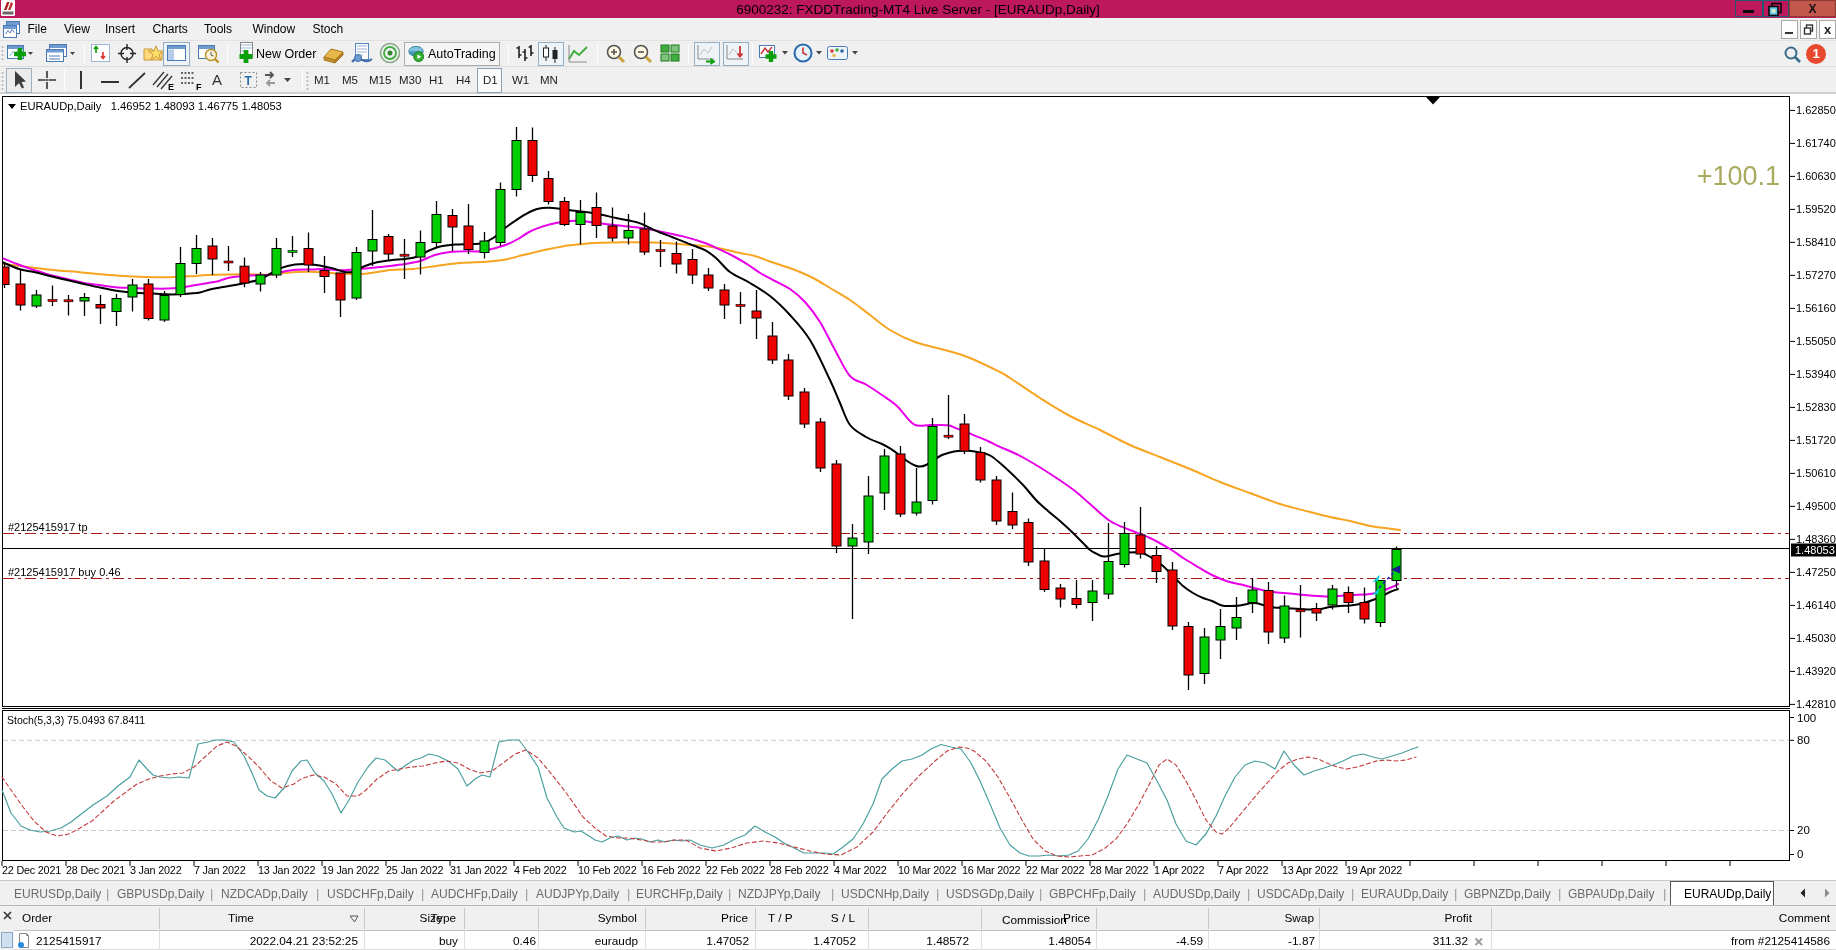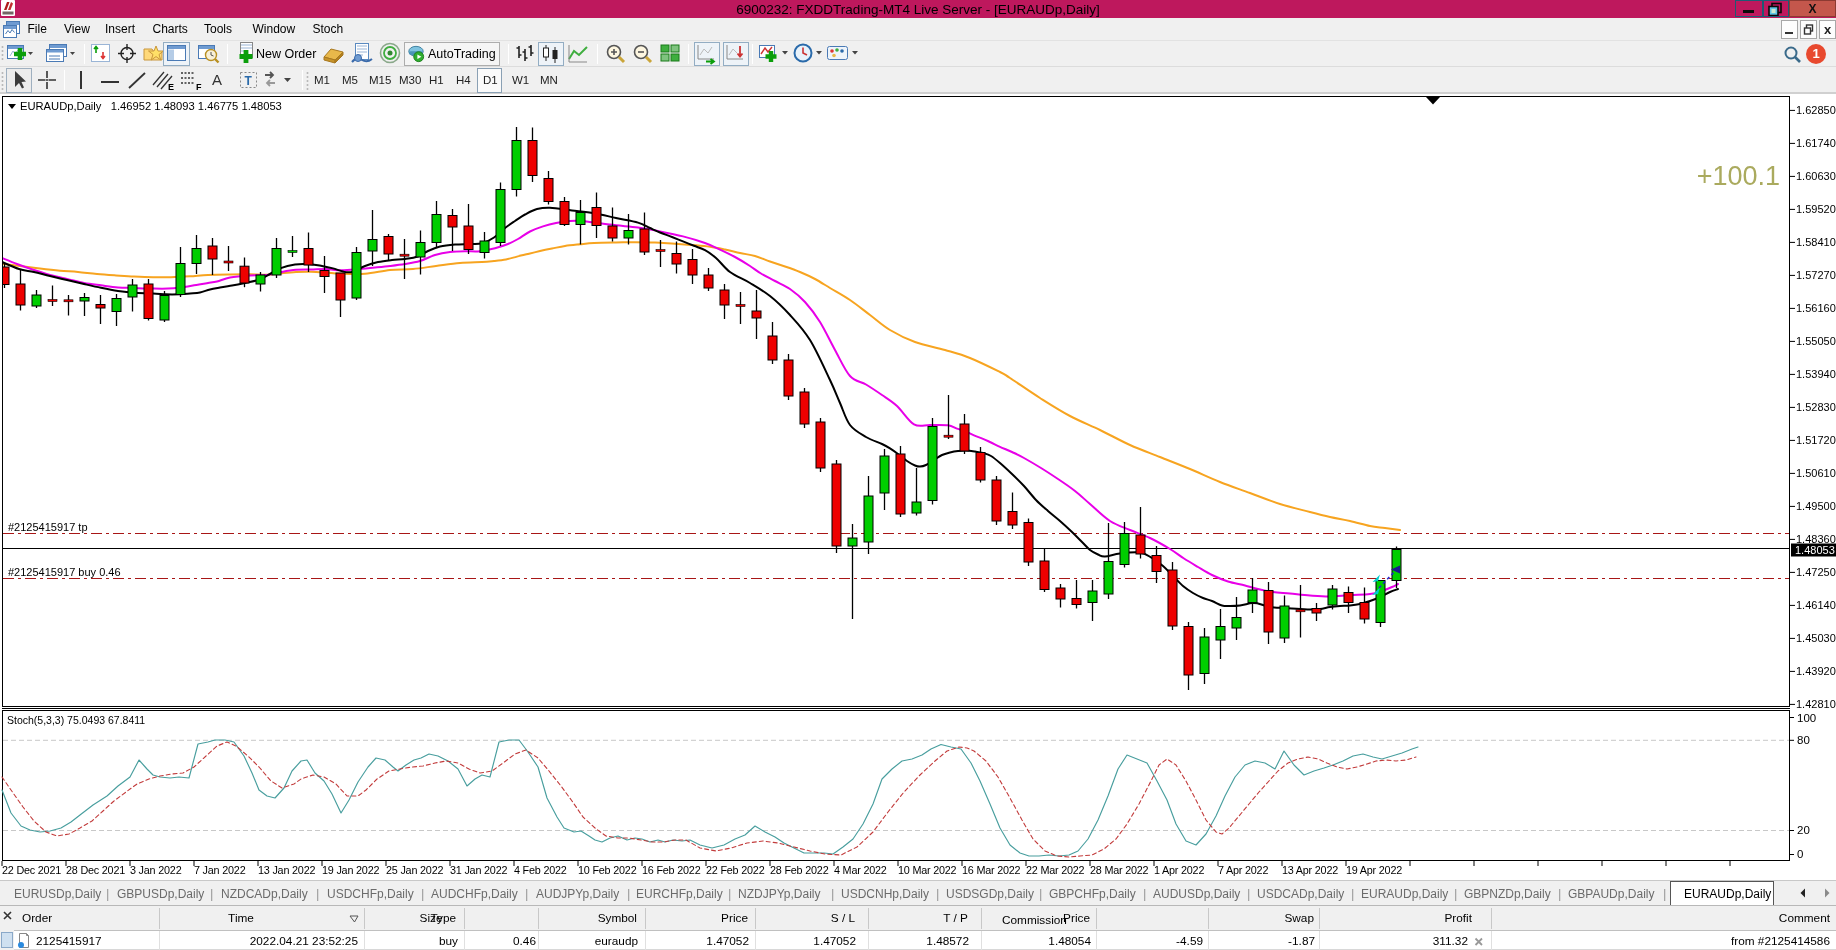--- a/index.html
+++ b/index.html
@@ -620,21 +620,21 @@
     <div style="position:absolute;left:1208px;top:2px;width:1px;height:21px;background:#c8c8c8"></div>
     <div style="position:absolute;left:1319px;top:2px;width:1px;height:21px;background:#c8c8c8"></div>
     <div style="position:absolute;left:1491px;top:2px;width:1px;height:21px;background:#c8c8c8"></div>
     <div style="position:absolute;left:22px;top:5px;font-size:11.8px;color:#000">Order</div>
     <div style="position:absolute;left:141px;top:5px;width:200px;text-align:center;font-size:11.8px;color:#000">Time</div>
     <div style="position:absolute;left:256px;top:5px;width:200px;text-align:right;font-size:11.8px;color:#000">Type</div>
     <div style="position:absolute;left:331px;top:5px;width:200px;text-align:center;font-size:11.8px;color:#000">Size</div>
     <div style="position:absolute;left:437px;top:5px;width:200px;text-align:right;font-size:11.8px;color:#000">Symbol</div>
     <div style="position:absolute;left:548px;top:5px;width:200px;text-align:right;font-size:11.8px;color:#000">Price</div>
     <div style="position:absolute;left:655px;top:5px;width:200px;text-align:right;font-size:11.8px;color:#000">S / L</div>
-    <div style="position:absolute;left:768px;top:5px;width:200px;text-align:right;font-size:11.8px;color:#000">T / P</div>
+    <div style="position:absolute;left:768px;top:5px;width:200px;font-size:11.8px;color:#000">T / P</div>
     <div style="position:absolute;left:890px;top:5px;width:200px;text-align:right;font-size:11.8px;color:#000">Price</div>
     <div style="position:absolute;left:1002px;top:7px;width:200px;font-size:11.8px;color:#000">Commission</div>
     <div style="position:absolute;left:1114px;top:5px;width:200px;text-align:right;font-size:11.8px;color:#000">Swap</div>
     <div style="position:absolute;left:1272px;top:5px;width:200px;text-align:right;font-size:11.8px;color:#000">Profit</div>
     <div style="position:absolute;left:1630px;top:5px;width:200px;text-align:right;font-size:11.8px;color:#000">Comment</div>
     <svg width="14" height="10" style="position:absolute;left:348px;top:8px">
       <path d="M2 2 L10 2 L6.5 8 Z" fill="none" stroke="#555"></path>
     </svg>
     <div style="position:absolute;left:14px;top:25px;width:1822px;height:19px;background:#fff;border-bottom:1px solid #d8d8d8"></div>
     <div style="position:absolute;left:159px;top:25px;width:1px;height:19px;background:#e0e0e0"></div>

